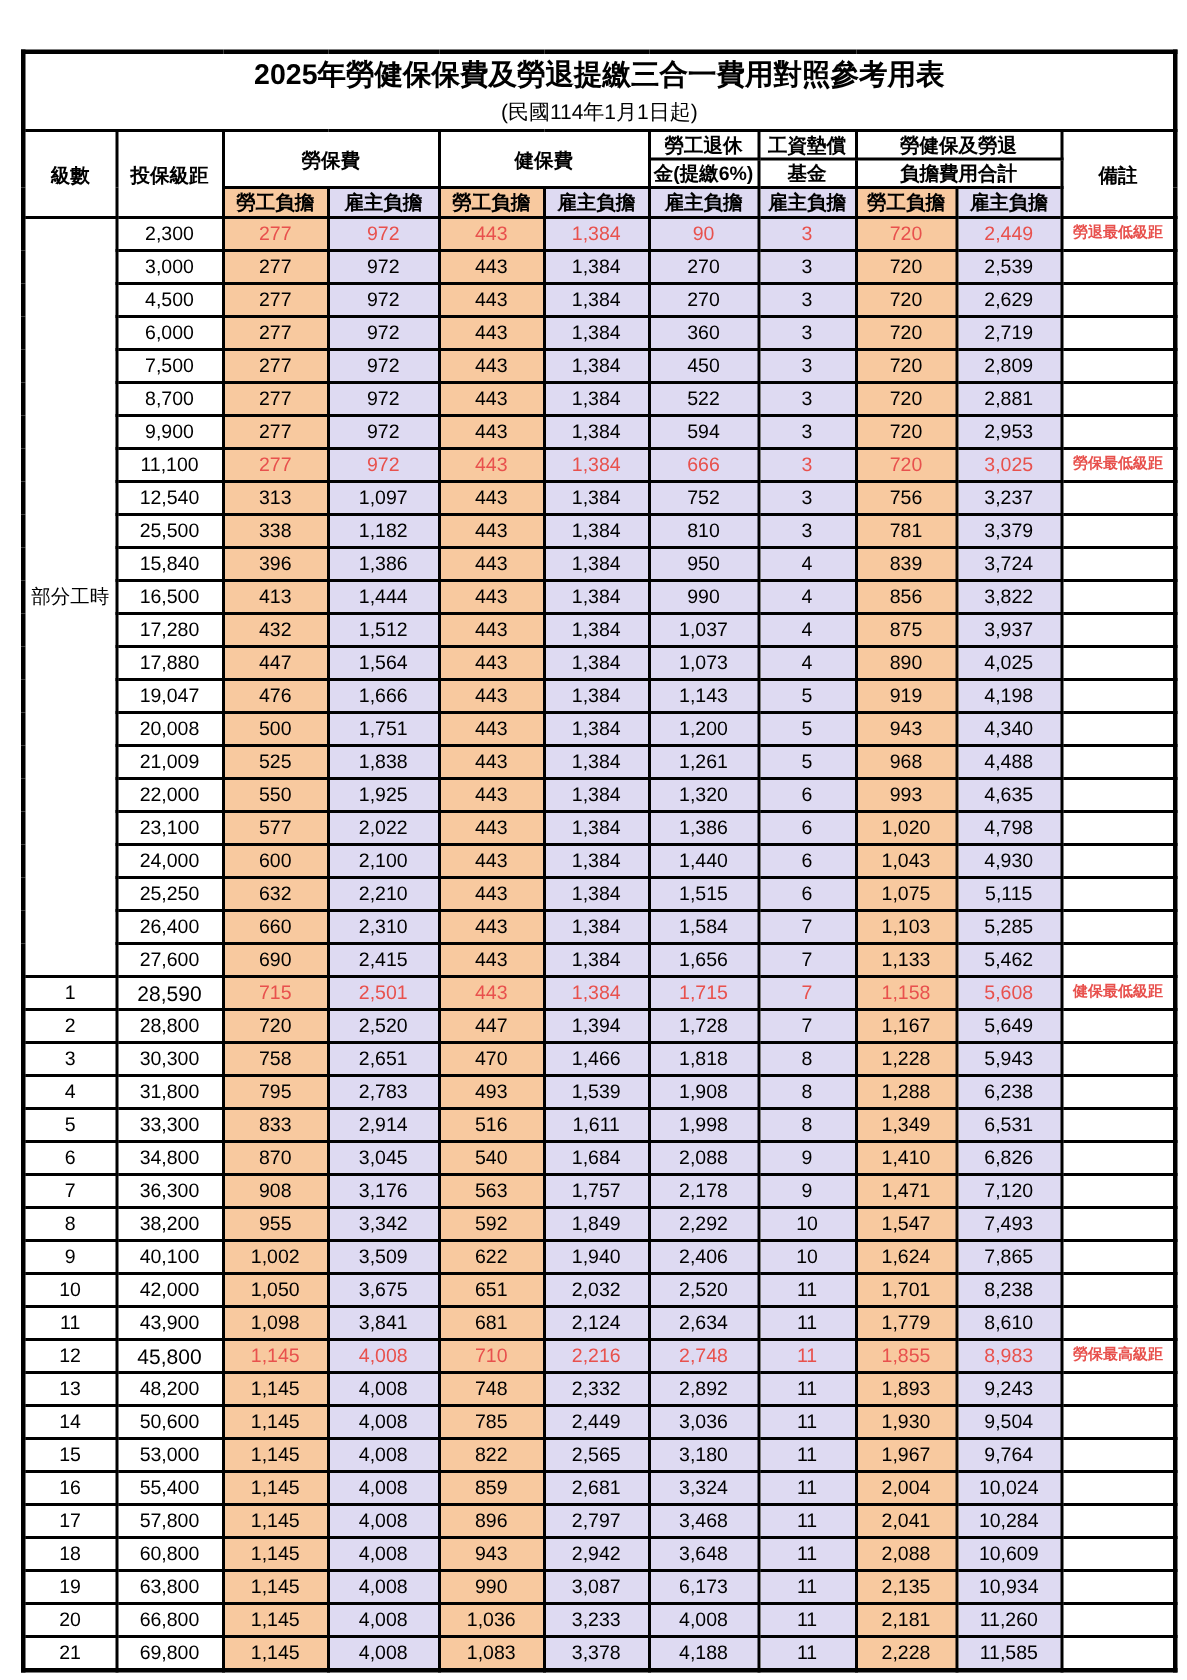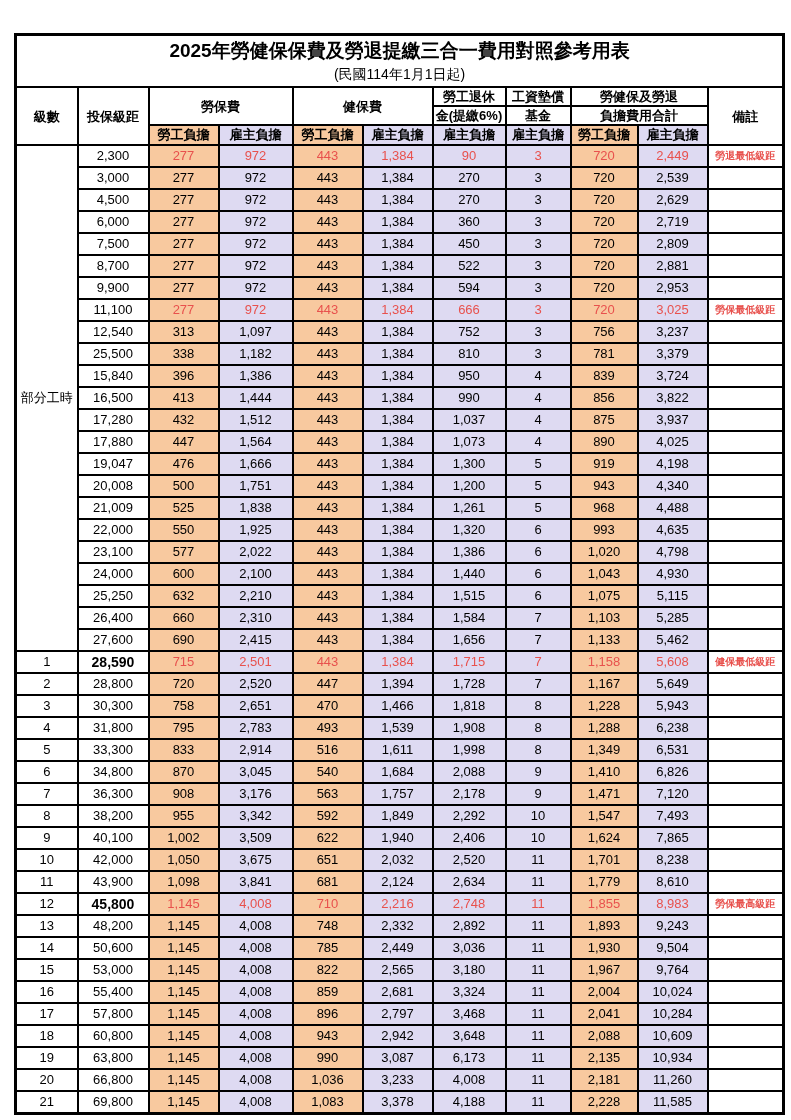--- a/index.html
+++ b/index.html
@@ -32,21 +32,21 @@
   .subtitle-line{font-size:14px;font-weight:normal;line-height:20px;}
   .hrow th{height:17px;line-height:17px;font-weight:600;}
   .hrow3 th{height:18px;line-height:18px;font-weight:600;}
   th[rowspan="3"]{font-weight:600;}
   .two-line{line-height:17px;}
   .emp{background:var(--emp,#F8C99F);}
   .er{background:var(--er,#DEDAF2);}
   .val{}
   tr.hl .val{color:var(--hl,#E8514D);}
   .remark{font-size:10px;font-weight:bold;color:var(--hl,#E8514D);letter-spacing:0;}
-  .bold-num{font-weight:bold;font-size:14px;}
+  .bold-num{font-weight:normal;font-size:14px;}
   .level-merged{font-size:13px;}
 </style>
 </head>
 <body>
 
 <div class="page">
   <table>
     <colgroup>
       <col style="width:62px">
         <col style="width:71px">
@@ -262,21 +262,21 @@
           <td class="emp val">890</td>
           <td class="er val">4,025</td>
           <td class="remark"></td>
         </tr>
         <tr>
           <td>19,047</td>
           <td class="emp val">476</td>
           <td class="er val">1,666</td>
           <td class="emp val">443</td>
           <td class="er val">1,384</td>
-          <td class="er val">1,300</td>
+          <td class="er val">1,143</td>
           <td class="er val">5</td>
           <td class="emp val">919</td>
           <td class="er val">4,198</td>
           <td class="remark"></td>
         </tr>
         <tr>
           <td>20,008</td>
           <td class="emp val">500</td>
           <td class="er val">1,751</td>
           <td class="emp val">443</td>

